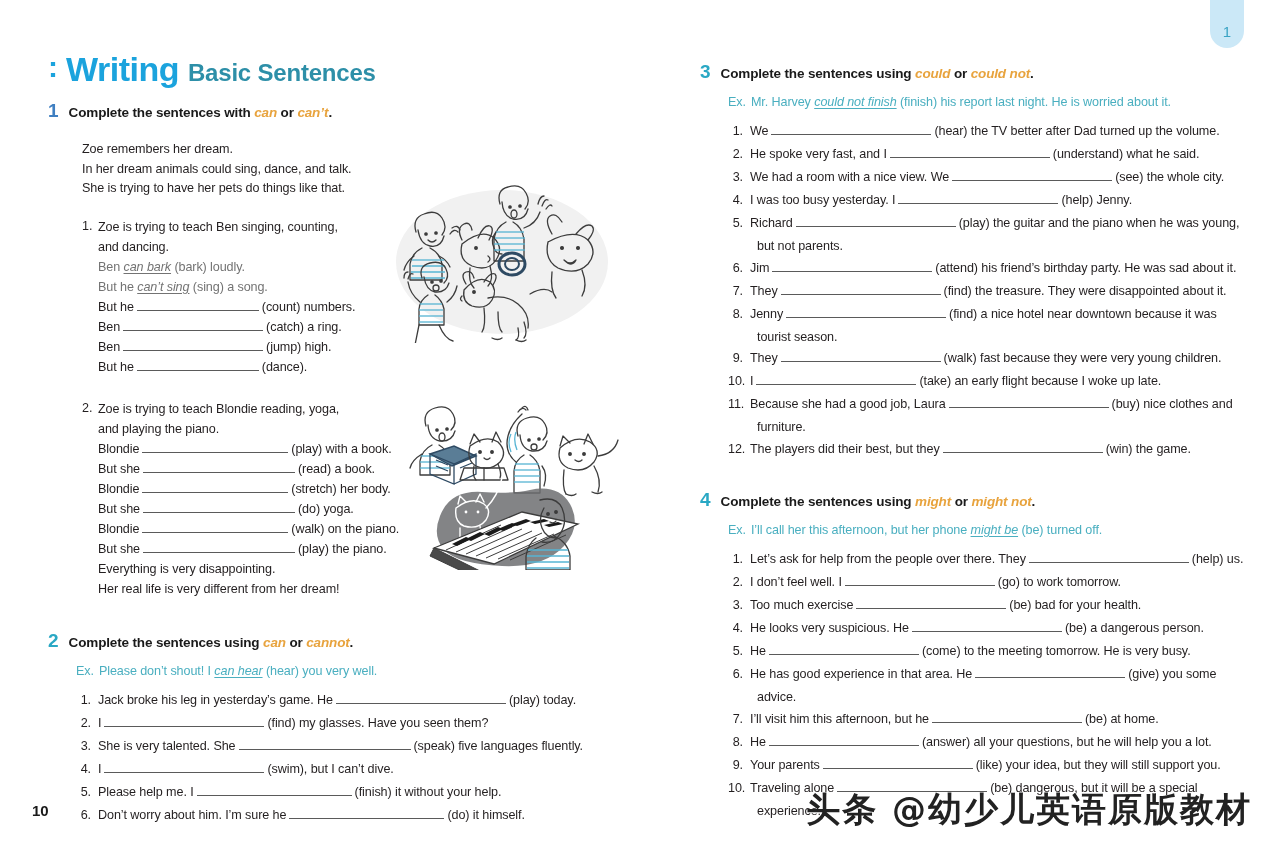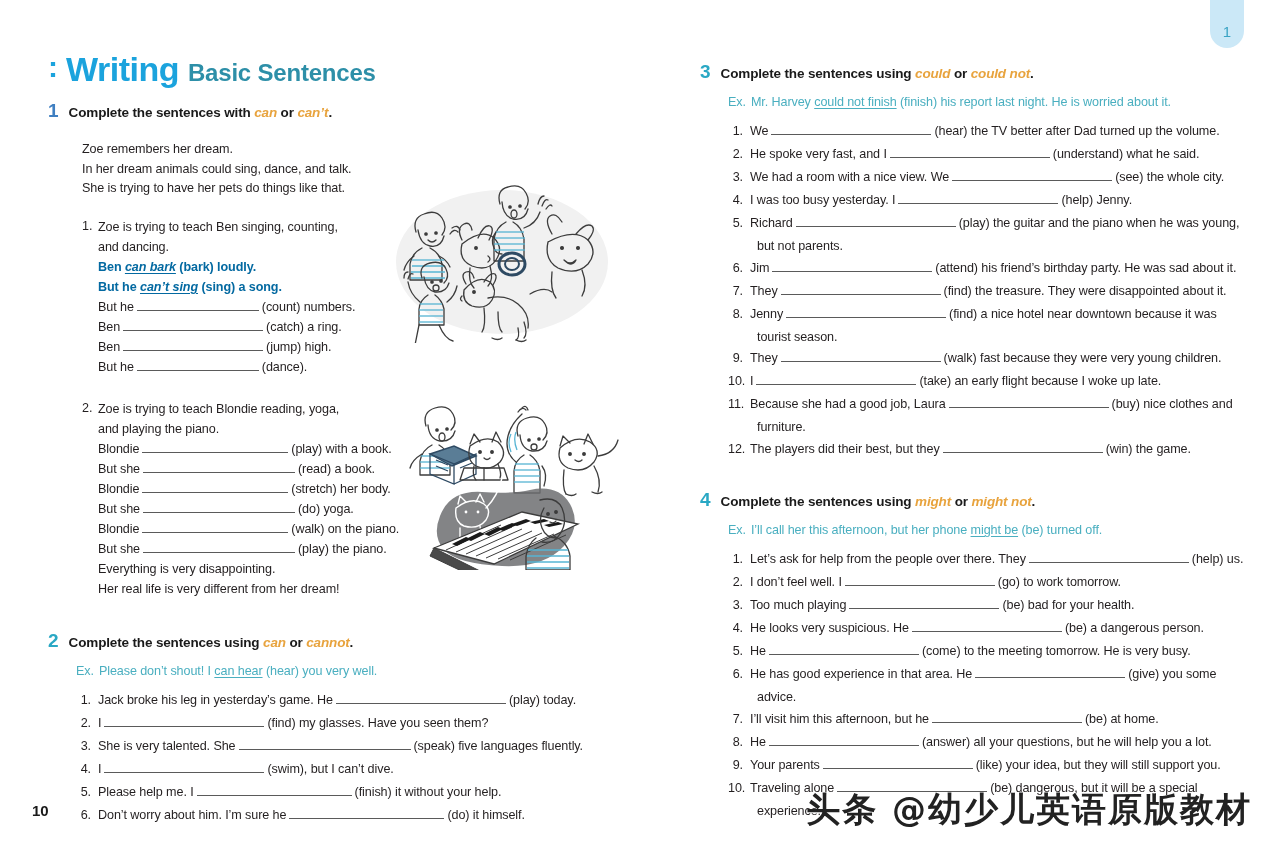--- a/index.html
+++ b/index.html
@@ -58,40 +58,40 @@
   
   .body-text{ font-size:12.6px; line-height:19px; color:#231f20; letter-spacing:-0.1px;}
   .intro{ margin:20px 0 0 34px; }
   .intro div{ line-height:19.5px; }
 
   .item-block{ margin:18px 0 0 34px; position:relative; }
   .item-block .num{ position:absolute; left:0; top:0; }
   .item-block .lines{ margin-left:16px; }
   .lines > div{ line-height:20px; white-space:nowrap; }
 
-  .example{ color:#0369a1;font-weight:bold; }
+  .example{ color:#737373; }
   .example u{ font-style:italic; text-decoration-thickness:1px; text-underline-offset:2px;}
 
   .blank{
     display:inline-block;
     border-bottom:1px solid #5a5a5a;
     height:12px; vertical-align:baseline;
     margin:0 3px;
   }
 
   
   .qlist{ margin:12px 0 0 28px; }
   .qrow{ display:flex; align-items:baseline; line-height:21.5px; margin-bottom:1.5px; }
   .qrow .qn{ width:22px; flex:none; text-align:right; padding-right:7px; }
   .qrow .qt{ flex:1; }
   .qcont{ margin-left:29px; line-height:21.5px; }
 
   .ex-line{ margin:14px 0 0 28px; color:#4aafc0; font-size:12.6px; letter-spacing:-0.1px;}
   .ex-line .lbl{ margin-right:5px; }
-  .ex-line u{ text-underline-offset:2px; }
+  .ex-line u{ font-style:italic; text-underline-offset:2px; }
 
   
   .illus{ position:absolute; }
   .illus1{ left:392px; top:178px; width:220px; height:165px; }
   .illus2{ left:408px; top:398px; width:215px; height:172px; }
 
   
   .page-number{
     position:absolute; left:32px; bottom:28px;
     font-size:15px; font-weight:bold; color:#1a1a1a;
@@ -285,21 +285,21 @@
         <div class="qrow">
             <span class="qn">1.</span>
             <span class="qt"><span>Let’s ask for help from the people over there. They</span><span class="blank" style="width:160px"></span><span>(help) us.</span></span>
           </div>
         <div class="qrow">
             <span class="qn">2.</span>
             <span class="qt"><span>I don’t feel well. I</span><span class="blank" style="width:150px"></span><span>(go) to work tomorrow.</span></span>
           </div>
         <div class="qrow">
             <span class="qn">3.</span>
-            <span class="qt"><span>Too much playing</span><span class="blank" style="width:150px"></span><span>(be) bad for your health.</span></span>
+            <span class="qt"><span>Too much exercise</span><span class="blank" style="width:150px"></span><span>(be) bad for your health.</span></span>
           </div>
         <div class="qrow">
             <span class="qn">4.</span>
             <span class="qt"><span>He looks very suspicious. He</span><span class="blank" style="width:150px"></span><span>(be) a dangerous person.</span></span>
           </div>
         <div class="qrow">
             <span class="qn">5.</span>
             <span class="qt"><span>He</span><span class="blank" style="width:150px"></span><span>(come) to the meeting tomorrow. He is very busy.</span></span>
           </div>
         <div class="qrow">

